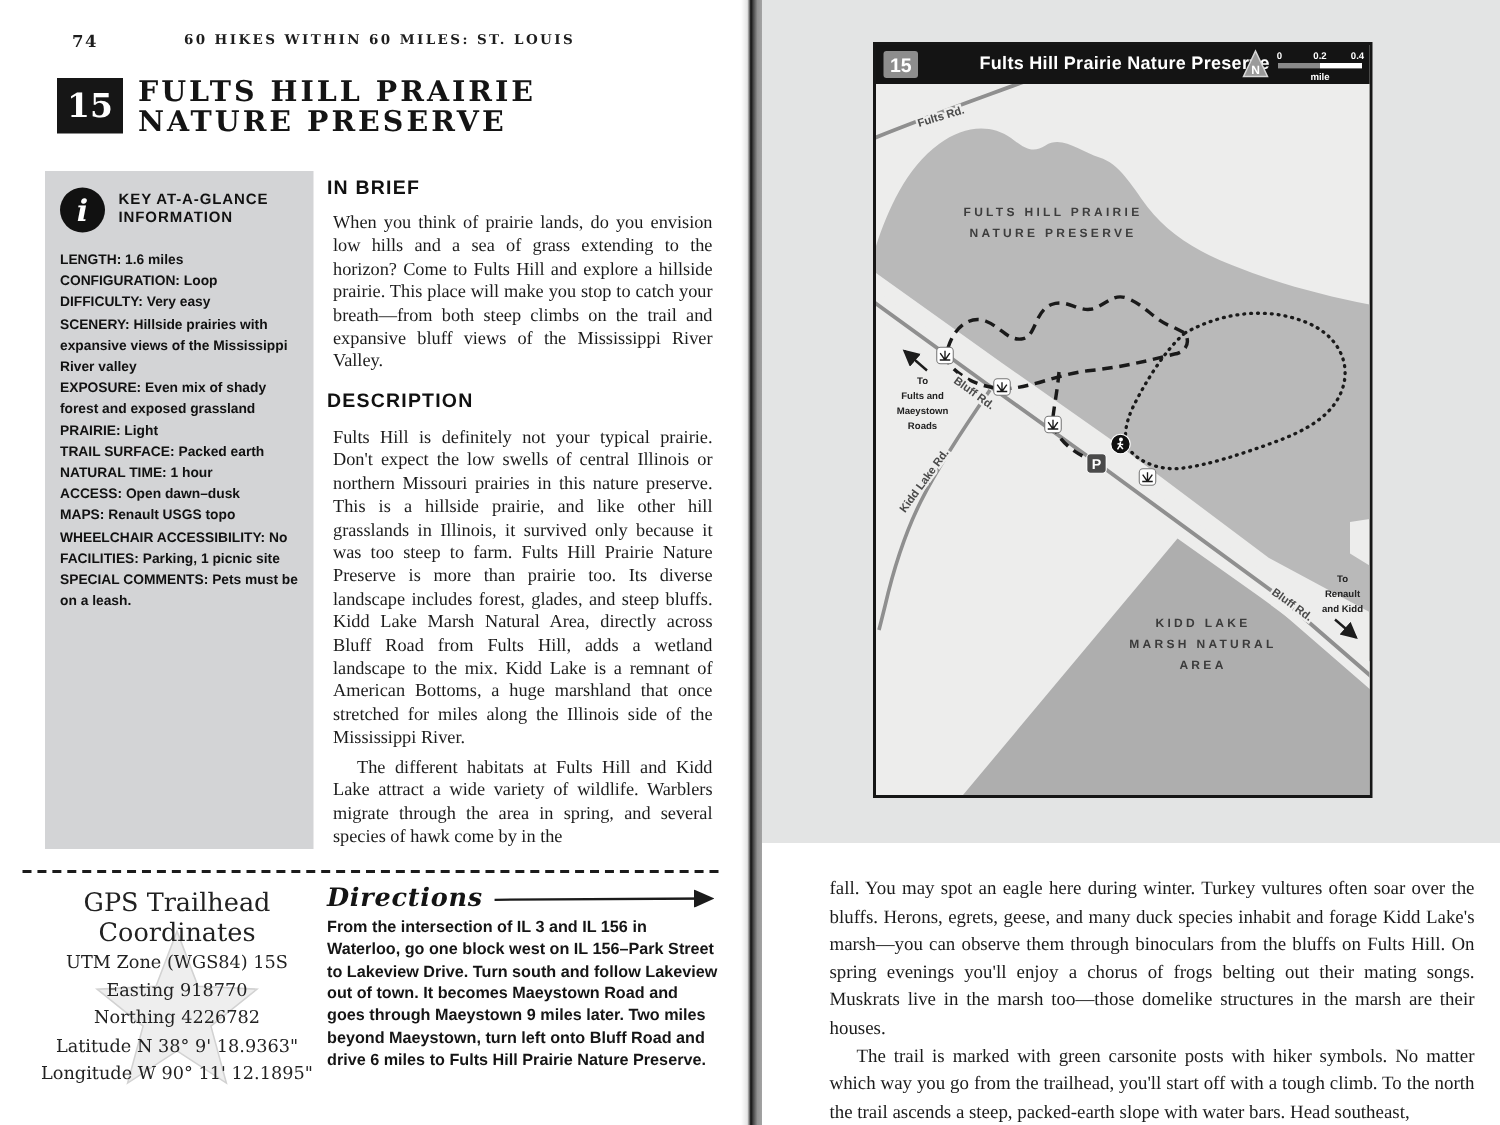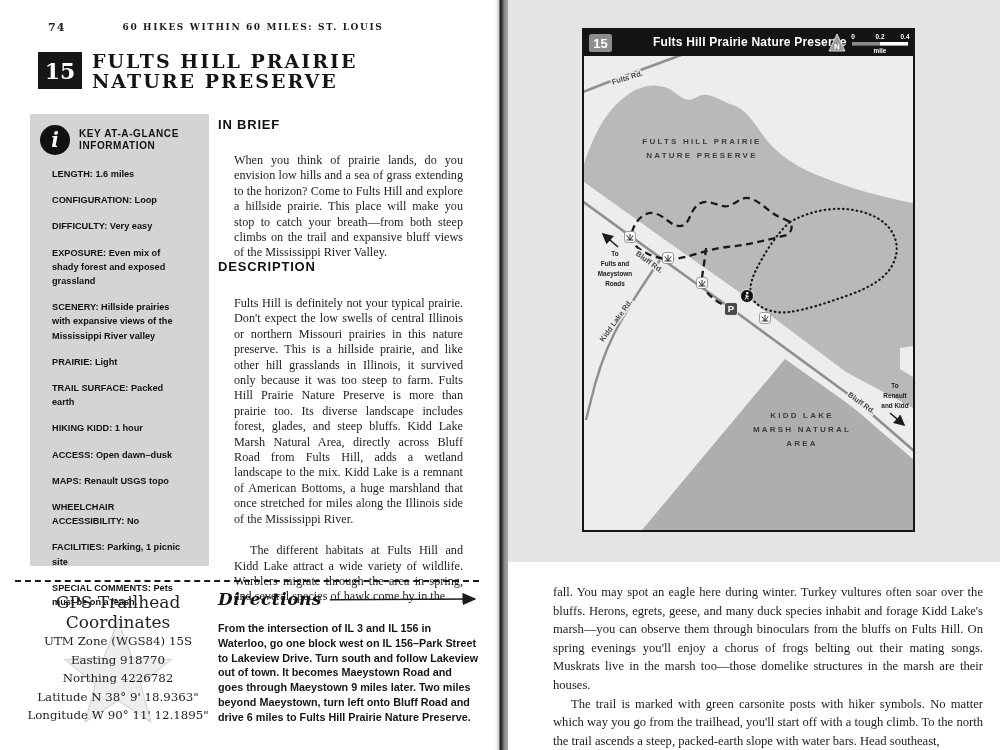--- a/index.html
+++ b/index.html
@@ -20,41 +20,41 @@
             font:bold 22px "DejaVu Serif",serif;}
   .hiketitle{position:absolute;left:92px;top:51px;font:bold 19px/20px "DejaVu Serif",serif;
              letter-spacing:2px;color:#141414;}
 
   .infobox{position:absolute;left:30px;top:114px;width:179px;height:452px;background:#d3d4d6;
            box-sizing:border-box;padding:11px 10px 0 10px;}
   .infohead{display:flex;align-items:center;gap:9px;margin-bottom:11px;}
   .infocircle{width:30px;height:30px;border-radius:50%;background:#111;color:#fff;flex:0 0 30px;
               display:flex;align-items:center;justify-content:center;font:bold italic 20px "DejaVu Serif",serif;}
   .infohead-txt{font:bold 10px/12px "Liberation Sans",sans-serif;letter-spacing:.6px;color:#111;}
-  .infobox p{margin:12px;font:bold 9.2px/14.2px "Liberation Sans",sans-serif;color:#111;}
+  .infobox p{margin:0;font:bold 9.2px/14.2px "Liberation Sans",sans-serif;color:#111;}
 
   .col-head{position:absolute;left:218px;font:bold 13px "Liberation Sans",sans-serif;
             letter-spacing:.8px;color:#111;}
   .bodycopy{position:absolute;left:218px;width:261px;font:12.2px/15.4px "Liberation Serif",serif;
             text-align:justify;color:#1c1c1c;}
-  .bodycopy p{margin:16px;}
+  .bodycopy p{margin:4px;}
   .bodycopy p.indent{text-indent:16px;}
 
   .dashline{position:absolute;left:15px;top:580px;width:464px;border-top:2px dashed #1b1b1b;}
 
   .gpsblock{position:absolute;left:16px;top:592px;width:204px;text-align:center;}
   .gpsblock .star{position:absolute;left:32px;top:18px;z-index:0;}
   .gpshead{position:relative;z-index:1;font:17px/20px "DejaVu Serif",serif;color:#222;}
   .gpsline{position:relative;z-index:1;font:11.8px/18.6px "DejaVu Serif",serif;color:#222;}
   .gpsline:first-of-type{margin-top:3px;}
 
   .dirblock{position:absolute;left:218px;top:589px;width:262px;}
   .dirhead-row{display:flex;align-items:center;gap:6px;}
   .dirhead{font:bold italic 17px "DejaVu Serif",serif;letter-spacing:.5px;color:#141414;}
-  .dirtext{margin-top:12px;font:bold 10.8px/14.8px "Liberation Sans",sans-serif;color:#151515;}
+  .dirtext{margin-top:2px;font:bold 10.8px/14.8px "Liberation Sans",sans-serif;color:#151515;}
 
   
   .page-right{position:absolute;left:508px;top:0;width:492px;height:750px;background:#fff;}
   .graypanel{position:absolute;left:0;top:0;width:492px;height:562px;background:#e3e4e4;}
   .mapbox{position:absolute;left:74px;top:28px;width:333px;height:504px;box-sizing:border-box;
           border:2px solid #161616;background:#ededec;}
   .maptitlebar{position:relative;width:329px;height:26px;background:#141414;}
   .mapnum{position:absolute;left:5px;top:4px;width:23px;height:18px;background:#8d8d8d;border-radius:2px;
           color:#fff;font:bold 13px "Liberation Sans",sans-serif;display:flex;align-items:center;justify-content:center;}
   .maptitle{position:absolute;left:33px;top:5px;color:#fff;font:bold 12px "Liberation Sans",sans-serif;letter-spacing:.2px;white-space:nowrap;margin-left:36px;}
@@ -87,25 +87,25 @@
       <div class="infohead">
         <div class="infocircle">i</div>
         <div class="infohead-txt">
           <div>KEY AT-A-GLANCE</div>
           <div>INFORMATION</div>
         </div>
       </div>
       <p><span>LENGTH:</span> <span>1.6 miles</span></p>
       <p><span>CONFIGURATION:</span> <span>Loop</span></p>
       <p><span>DIFFICULTY:</span> <span>Very easy</span></p>
+      <p><span>SCENERY:</span> <span>Hillside prairies with expansive views of the Mississippi River valley</span></p>
       <p><span>EXPOSURE:</span> <span>Even mix of shady forest and exposed grassland</span></p>
-      <p><span>SCENERY:</span> <span>Hillside prairies with expansive views of the Mississippi River valley</span></p>
       <p><span>PRAIRIE:</span> <span>Light</span></p>
       <p><span>TRAIL SURFACE:</span> <span>Packed earth</span></p>
-      <p><span>HIKING KIDD:</span> <span>1 hour</span></p>
+      <p><span>NATURAL TIME:</span> <span>1 hour</span></p>
       <p><span>ACCESS:</span> <span>Open dawn–dusk</span></p>
       <p><span>MAPS:</span> <span>Renault USGS topo</span></p>
       <p><span>WHEELCHAIR ACCESSIBILITY:</span> <span>No</span></p>
       <p><span>FACILITIES:</span> <span>Parking, 1 picnic site</span></p>
       <p><span>SPECIAL COMMENTS:</span> <span>Pets must be on a leash.</span></p>
     </div>
 
     <div class="col-head" style="top:117px;">IN BRIEF</div>
     <div class="bodycopy" style="top:137px;">
       <p>When you think of prairie lands, do you envision low hills and a sea of grass extending to the horizon? Come to Fults Hill and explore a hillside prairie. This place will make you stop to catch your breath—from both steep climbs on the trail and expansive bluff views of the Mississippi River Valley.</p>

